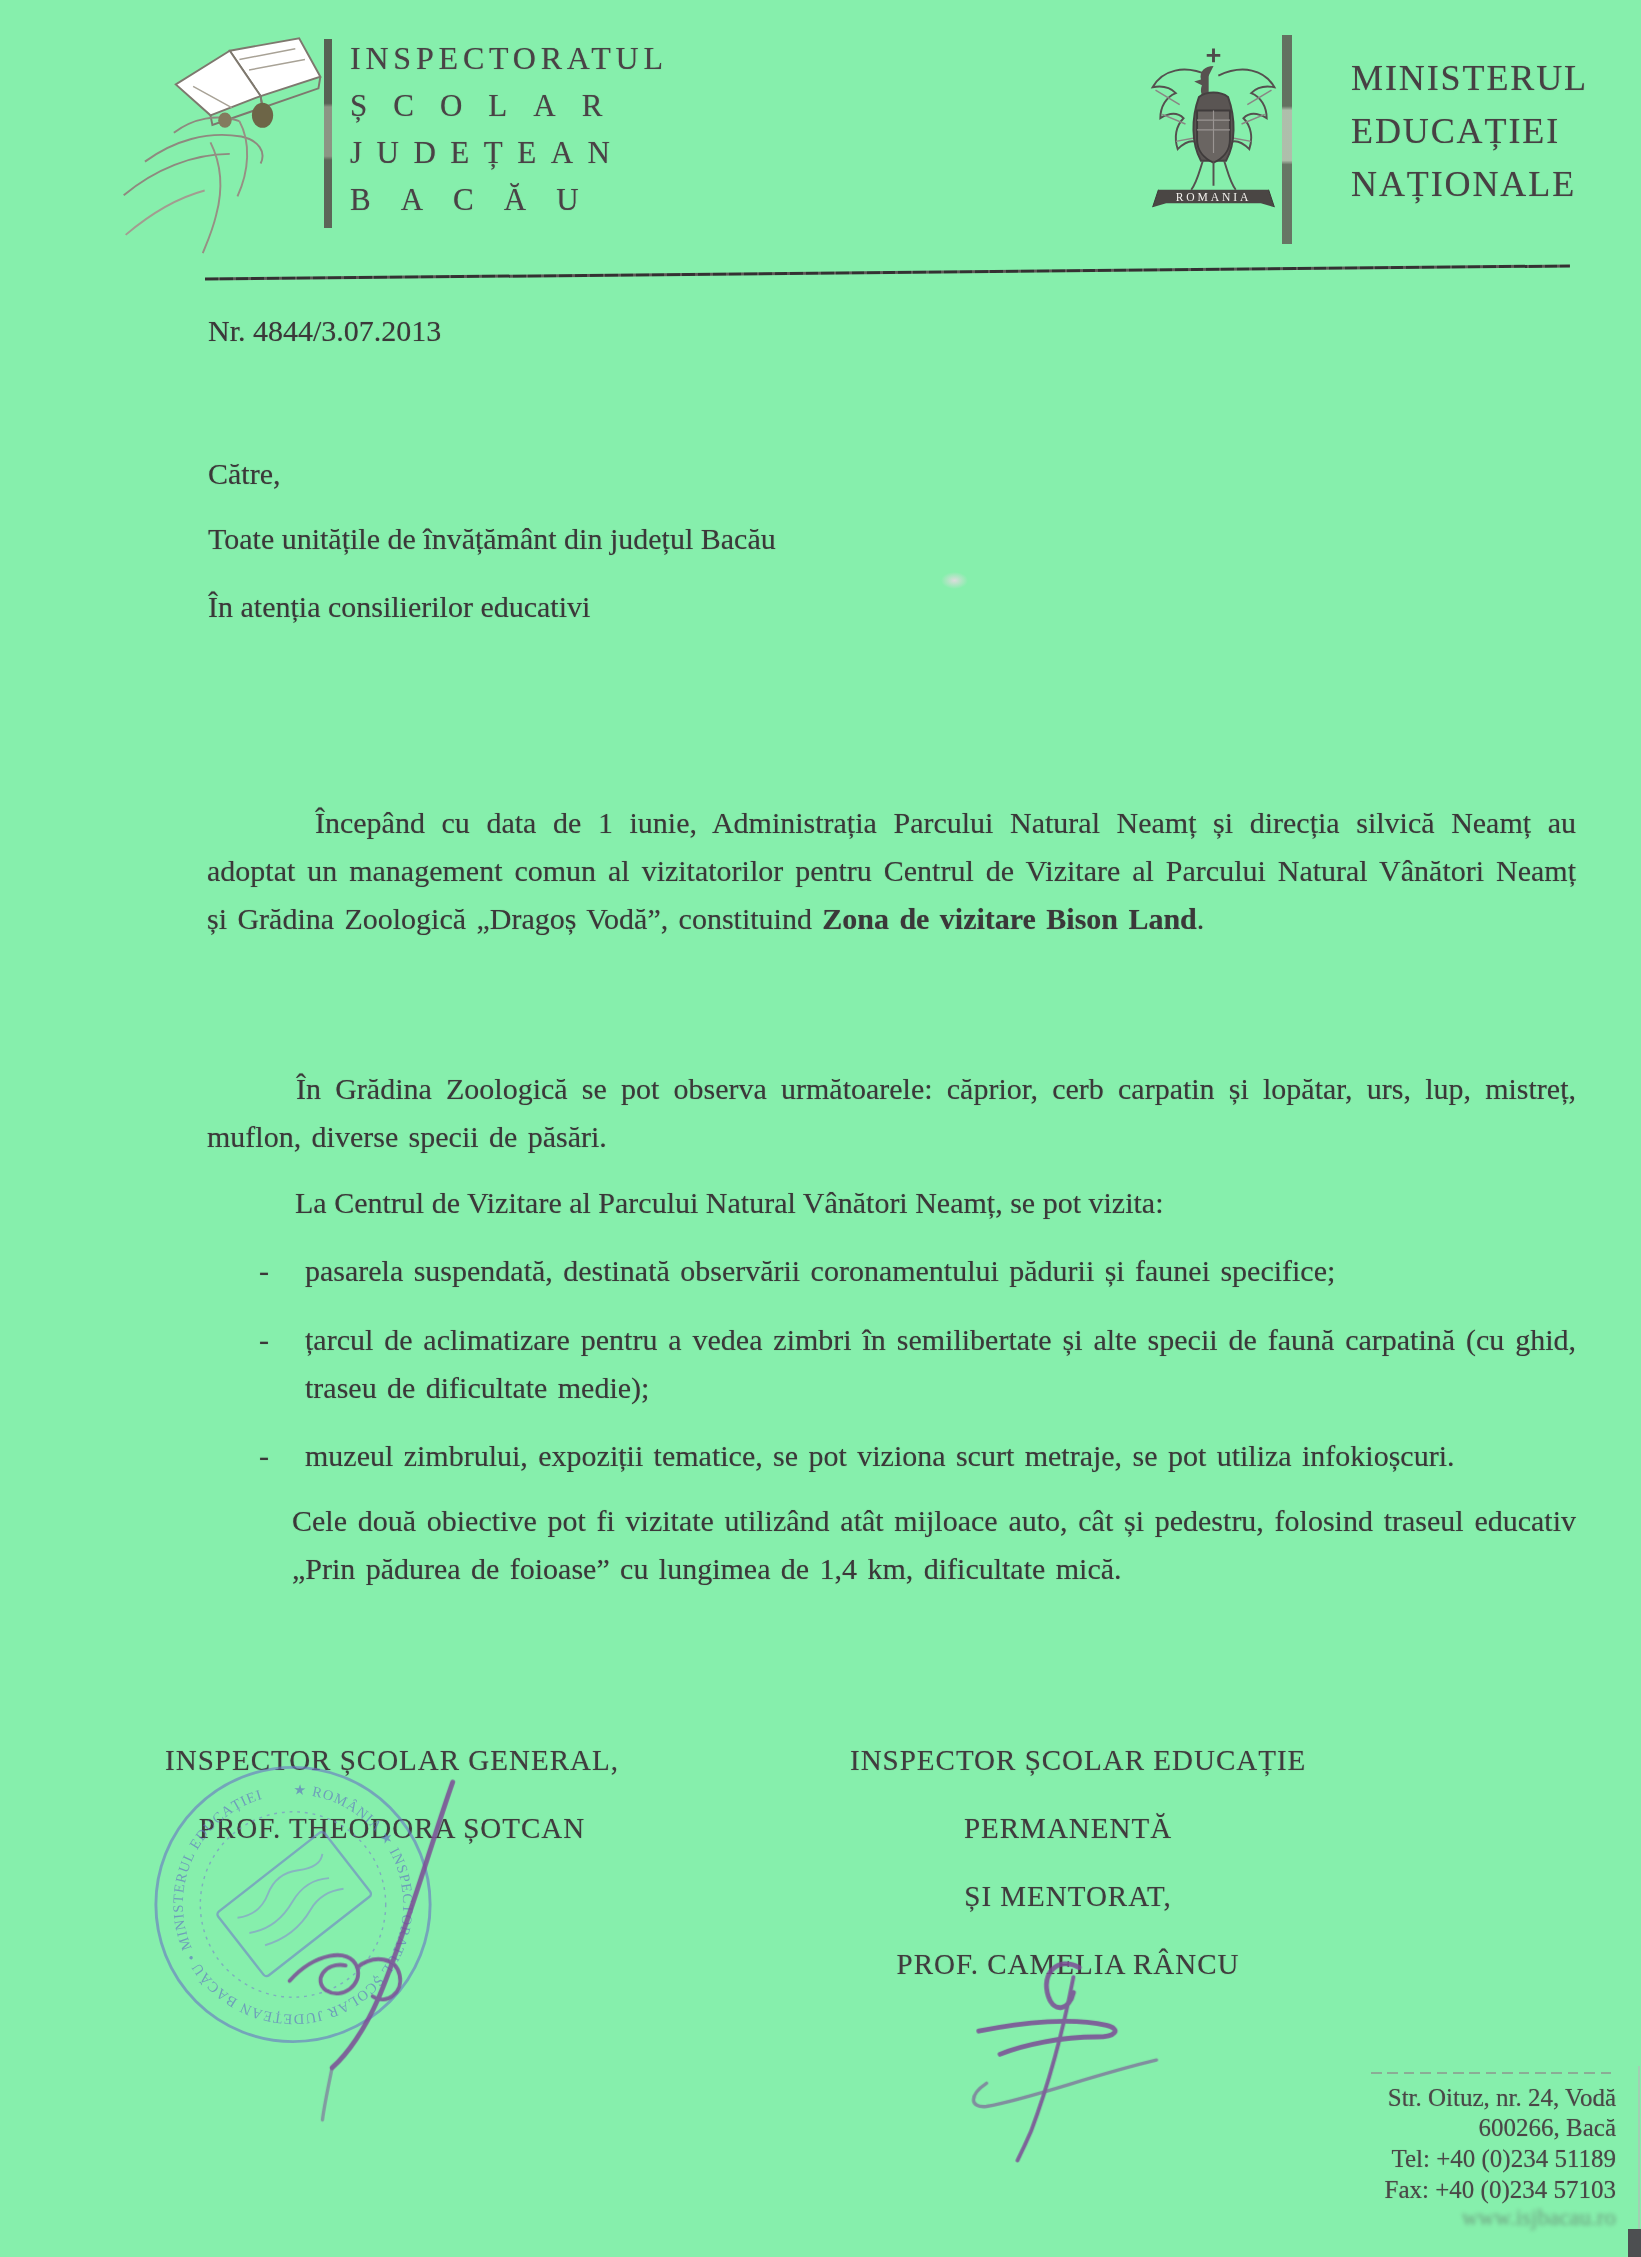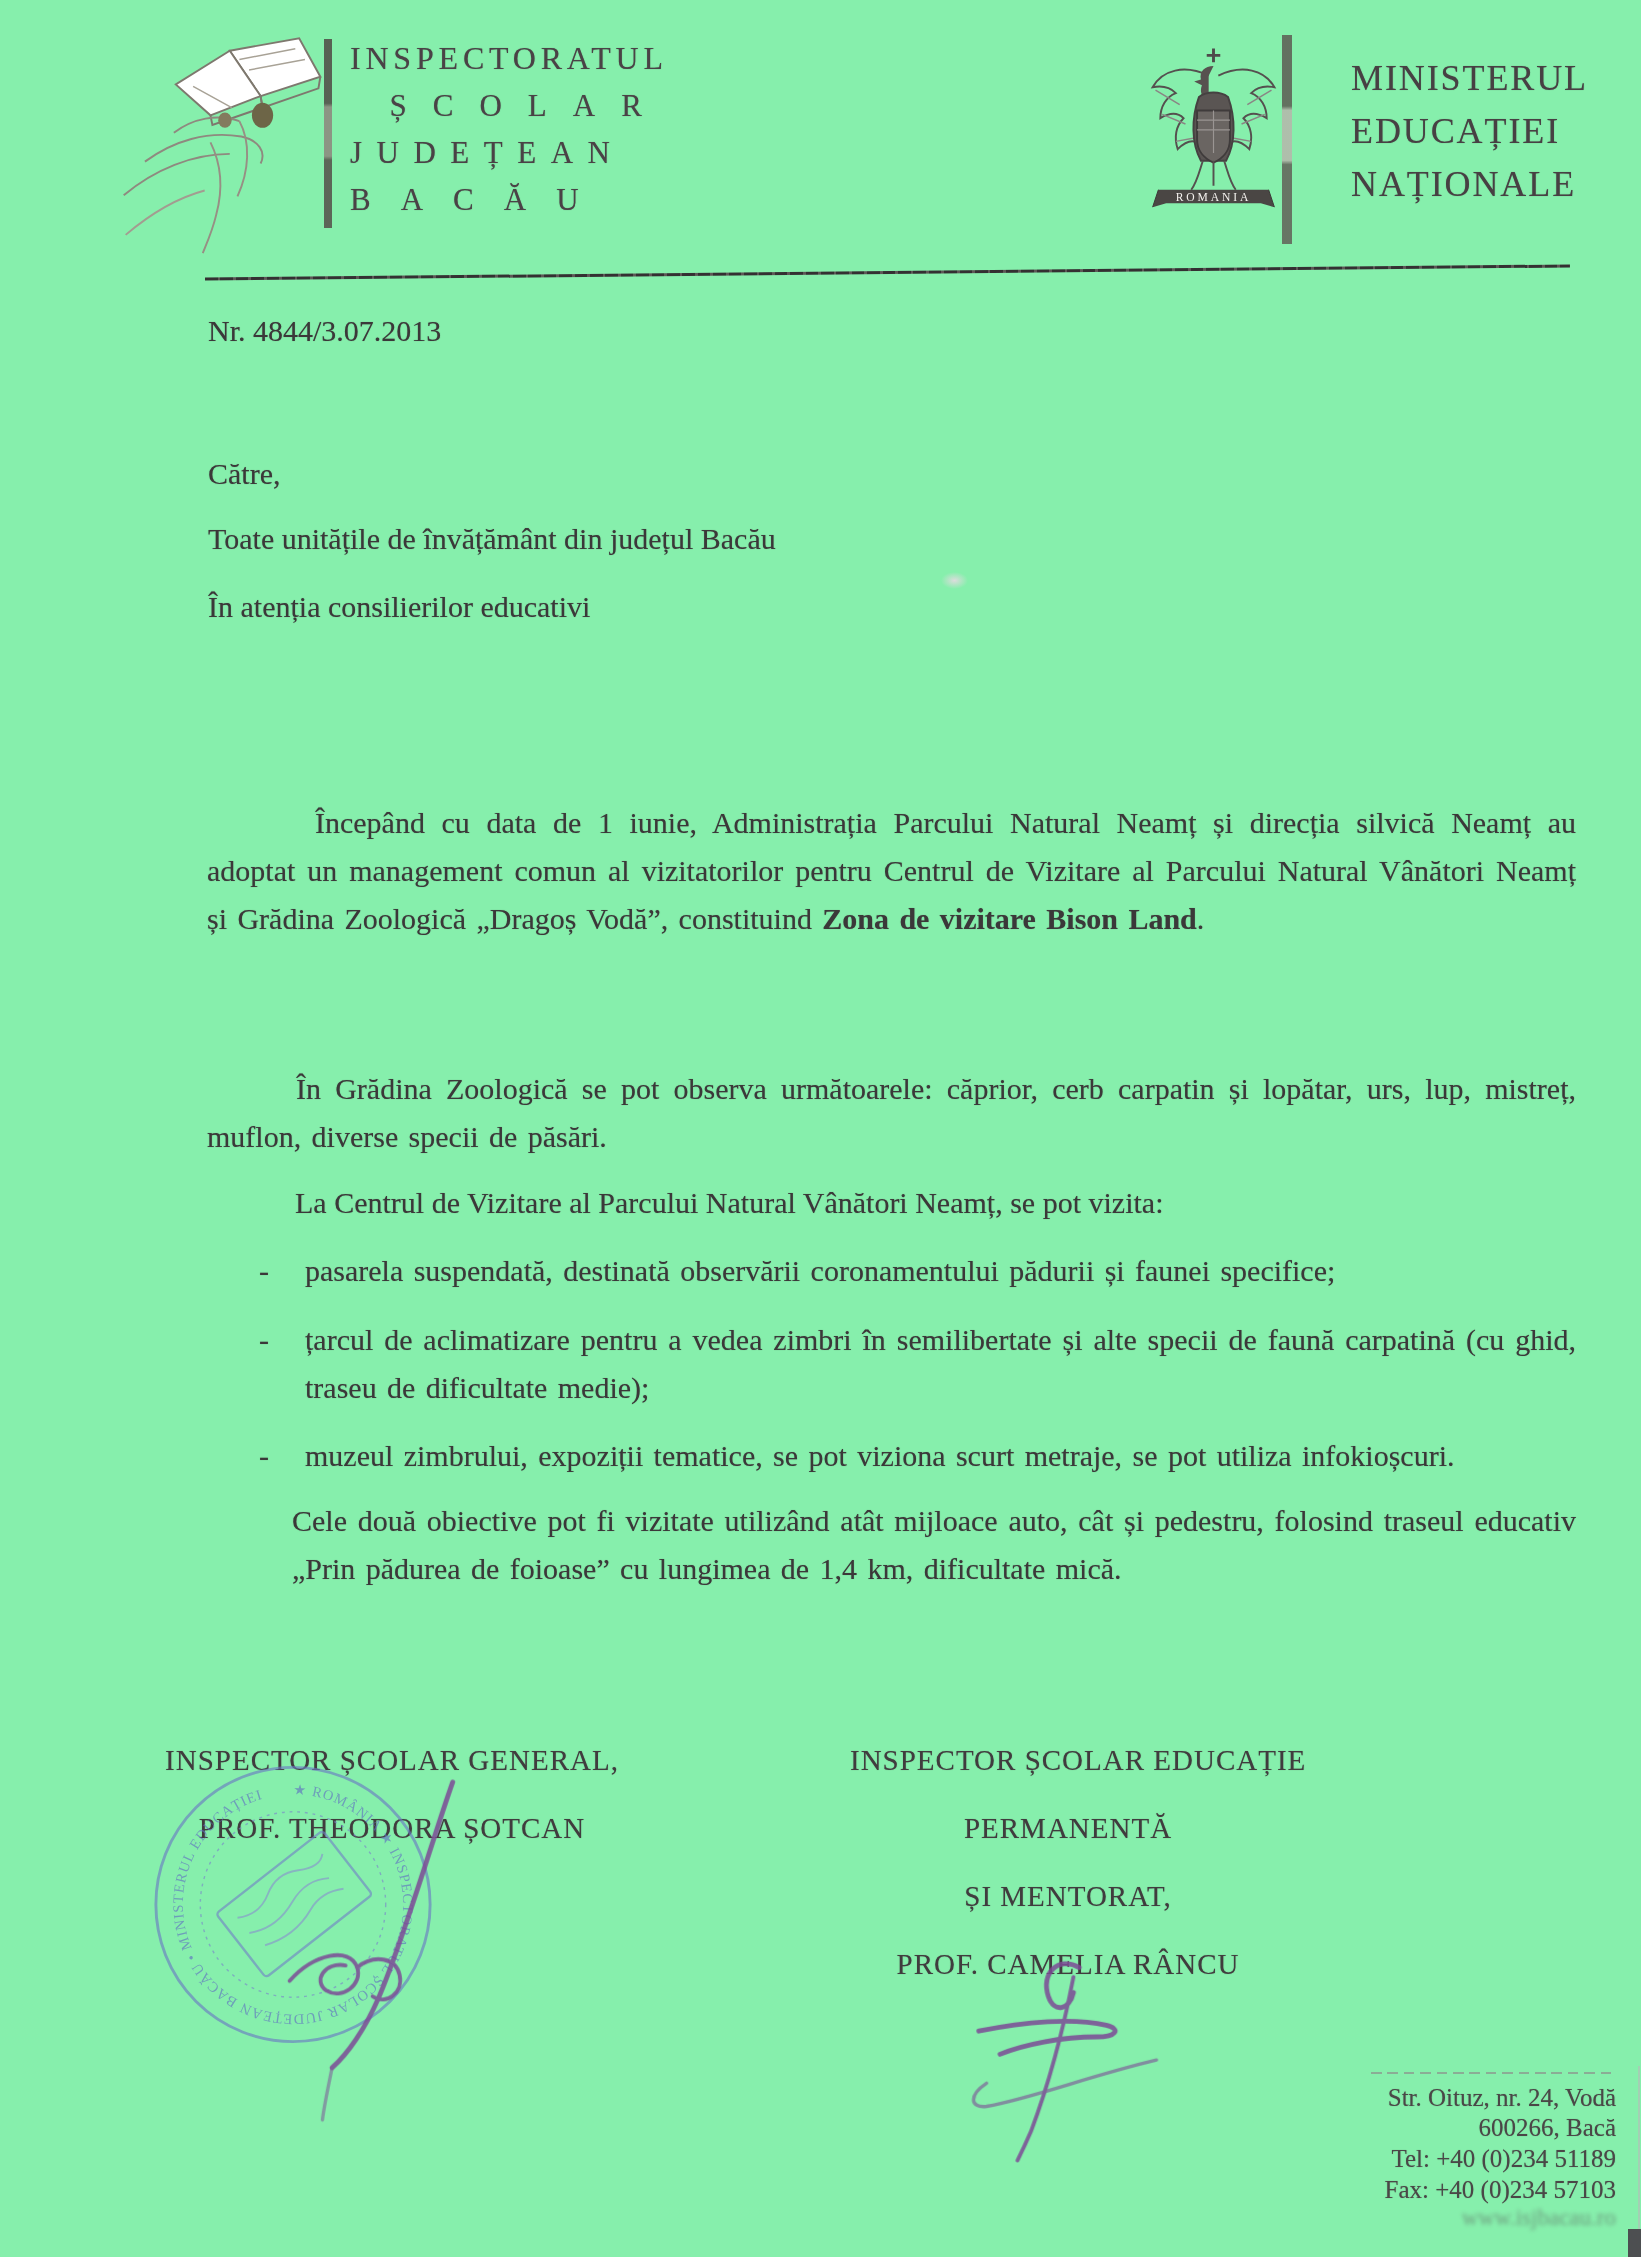--- a/index.html
+++ b/index.html
@@ -11,21 +11,21 @@
     color:#3c3a3a;
   }
   .scantext{ text-shadow:0 0 1px rgba(60,55,58,.45); }
 
   
   .left-bar{ position:absolute; left:324px; top:39px; width:7.7px; height:189px;
     background:linear-gradient(#4f4944 0 34%, #8d857d 36% 62%, #544e49 64% 100%); opacity:.85;}
   .left-org{ position:absolute; left:350px; top:35px; color:#4a4246; }
   .left-org div{ white-space:nowrap; }
   .lo1{ font-size:32px; letter-spacing:4.8px;  line-height:47px; }
-  .lo2{ font-size:31px; letter-spacing:26px; line-height:47px;text-align:right; }
+  .lo2{ font-size:31px; letter-spacing:26px; line-height:47px; }
   .lo3{ font-size:31px; letter-spacing:14.5px; line-height:47px; }
   .lo4{ font-size:31px; letter-spacing:30px; line-height:47px; }
 
   .right-bar{ position:absolute; left:1282px; top:35px; width:9.7px; height:209px;
     background:linear-gradient(#5a524d 0 34%, #b9b2ab 36% 60%, #5f5752 62% 100%); opacity:.8;}
   .right-org{ position:absolute; left:1315px; top:52px; color:#474043; }
   .right-org div{ font-size:36px; letter-spacing:1.9px; line-height:53px; white-space:nowrap;margin-left:36px; }
 
   .header-rule{ position:absolute; left:205px; top:271px; width:1365px; height:2.9px;
     background:repeating-linear-gradient(90deg,#343032 0 12.6px,#5d5756 12.6px 15.4px);

